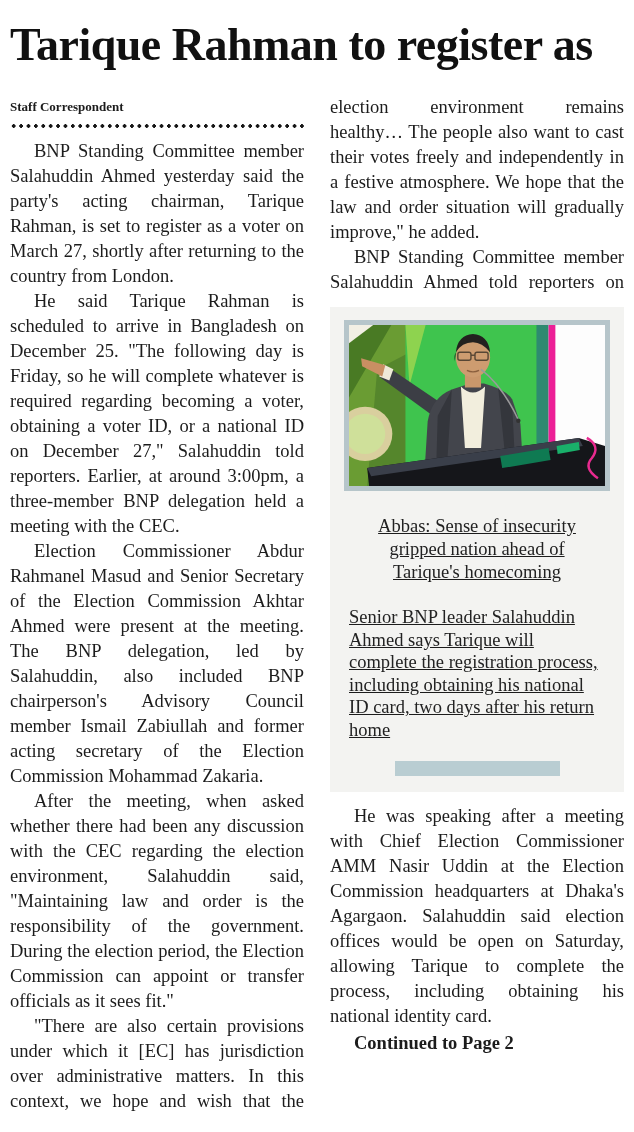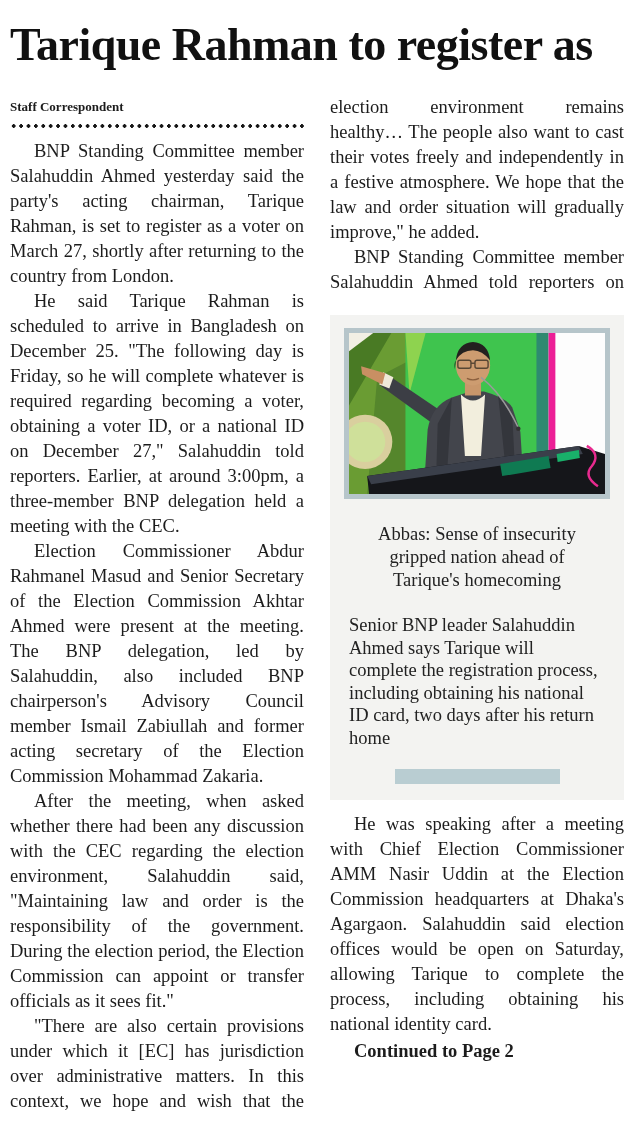--- a/index.html
+++ b/index.html
@@ -28,22 +28,23 @@
 
   .para {
     margin: 0; font-size: 18.5px; line-height: 25px;
     text-align: justify; text-indent: 24px;
   }
   .para.noindent { text-indent: 0; }
   .para.cont { text-align-last: justify; }
   .para.continued { font-weight: 700; text-align: left; margin-top: 2px; }
 
   .photo-box {
-    margin: 20px 0 12px 0; padding: 13px 14px 14px 14px;
+    margin: 12px 0 12px 0; padding: 13px 14px 14px 14px;
     background: #f3f3f1;
+    text-decoration: underline;
   }
   .photo-frame {
     border: 5px solid #b6c5ca; background: #fff; font-size: 0; line-height: 0;
   }
   .photo-frame svg { width: 100%; height: auto; display: block; }
 
   .cap-title {
     margin: 24px auto 0 auto; max-width: 238px;
     font-size: 18.5px; line-height: 23px; text-align: center; color: #222;
   }

